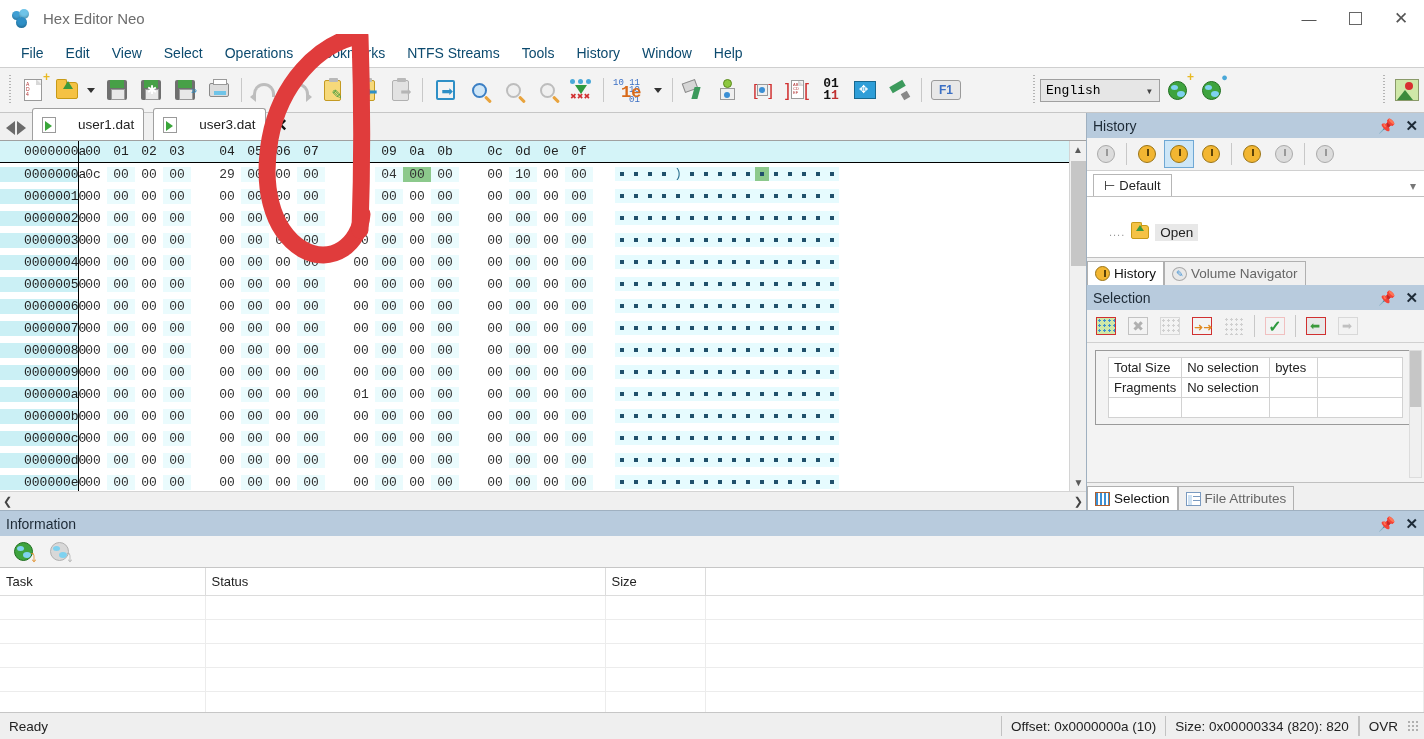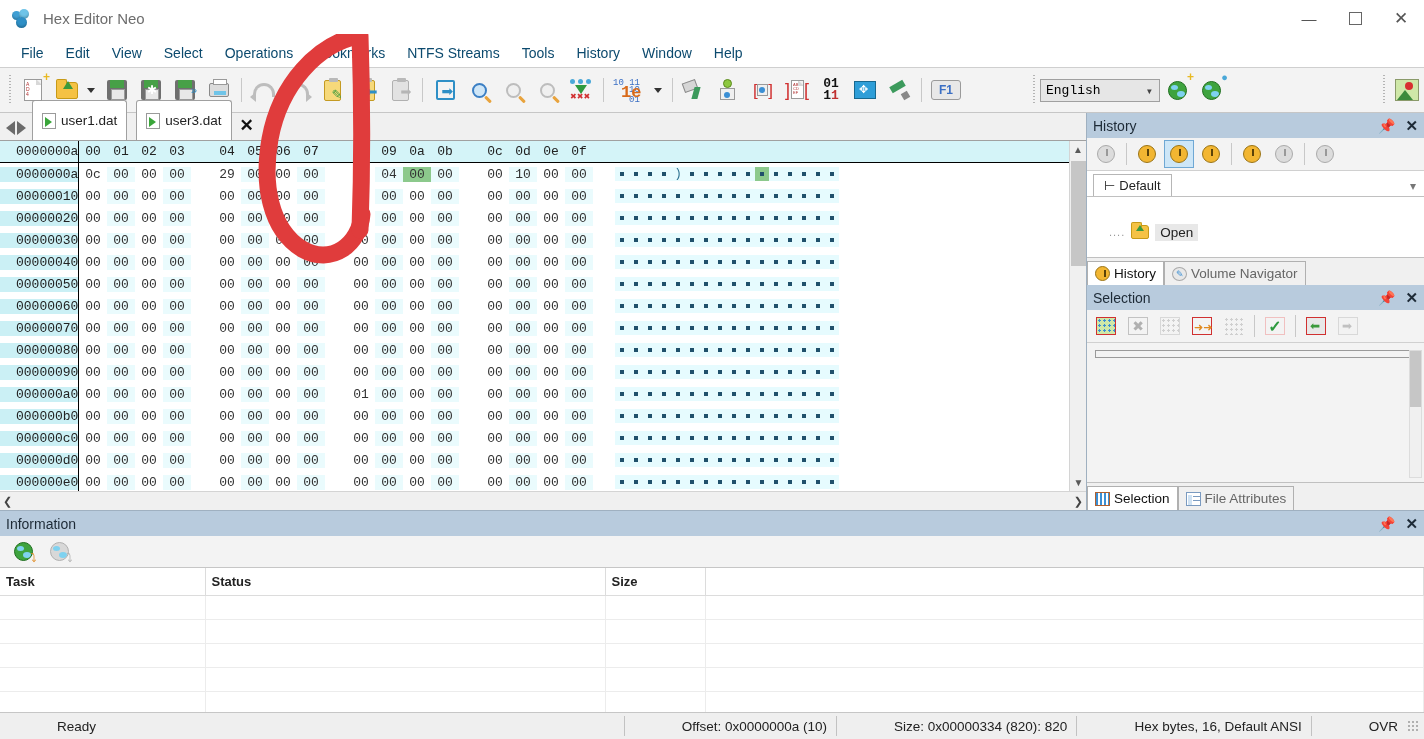--- a/index.html
+++ b/index.html
@@ -95,34 +95,34 @@
   
   #main { display:flex; height:auto; }
   #editor-col { width:1086px; }
 
   #tabbar{ height:28px; background:#f0f0f0; display:flex; align-items:flex-end;
            border-bottom:1px solid #a0a0a0; padding-left:6px;}
   #tabnav{display:flex;align-items:center;gap:2px;padding-bottom:5px;margin-right:6px;}
   .navtri{width:0;height:0;border-top:7px solid transparent;border-bottom:7px solid transparent;}
   .navtri.l{border-right:9px solid #6b6b6b;}
   .navtri.r{border-left:9px solid #6b6b6b;}
-  .tab{height:40px;display:flex;align-items:center;gap:5px;padding:8px 9px;
+  .tab{height:32px;display:flex;align-items:center;gap:22px;padding:8px 9px;
        border:1px solid #a0a0a0;border-bottom:none;background:#fff;font-size:13.5px;
        border-radius:3px 3px 0 0;}
   .tabicon{width:14px;height:16px;background:#fff;border:1px solid #9a9a9a;position:relative;}
   .tabicon::after{content:"";position:absolute;left:2px;top:3px;width:0;height:0;
                   border-left:7px solid #3aa63a;border-top:5px solid transparent;border-bottom:5px solid transparent;}
   #tabclose{font-size:17px;font-weight:bold;margin-left:8px;padding-bottom:4px;color:#111;}
 
   
   #hexwrap{position:relative;background:#fff;height:350px;overflow:hidden;display:flex;}
   #hexbody{flex:1;overflow:hidden;}
   .hexhdr{height:22px;background:#d4f4f8;border-bottom:1px solid #000;display:flex;align-items:center;
           font-family:"Liberation Mono", monospace;font-size:13px;color:#222;}
-  .offcell{width:78px;padding-left:16px;background:#d4f4f8;}
+  .offcell{width:78px;padding-left:24px;background:#d4f4f8;}
   .hdr-sep{width:1px;height:22px;background:#000;}
   .bytes{display:flex;}
   .bcell{width:28px;text-align:center;}
   .bcell.alt{background:#eafbfd;}
   .hexrow{height:22px;display:flex;align-items:center;font-family:"Liberation Mono", monospace;
           font-size:13px;color:#333;}
   .hexrow .offcell{background:#cbf0f5;color:#222;}
   .rowsep{width:1px;height:22px;background:#000;}
   .gap{width:22px;}
   .ascii{display:flex;background:#e6fbfe;margin-left:22px;}
@@ -178,28 +178,28 @@
   .c1{width:68px;} .c2{width:88px;} .c3{width:48px;}
   #sel-vscroll{position:absolute;right:2px;top:7px;bottom:4px;width:13px;background:#f0f0f0;
                border:1px solid #dcdcdc;}
   #sel-vscroll .sthumb{position:absolute;left:0;top:0;width:11px;height:56px;background:#c6c6c6;}
 
   
   #downloader{border-top:1px solid #9fb0c0;}
   #dl-hdr{height:25px;background:#b8cbdd;display:flex;align-items:center;padding:0 6px;font-size:14px;color:#1d2a36;}
   #dl-toolbar{height:32px;background:#f3f3f3;border-bottom:1px solid #c6c6c6;display:flex;align-items:center;gap:6px;padding-left:8px;}
   #dl-table{width:100%;border-collapse:collapse;background:#fff;}
-  #dl-table th{font-weight:bold;text-align:left;font-size:13px;padding:3px 6px;height:27px;
+  #dl-table th{font-weight:normal;text-align:left;font-size:13px;padding:3px 6px;height:27px;
                border-right:1px solid #dcdcdc;border-bottom:1px solid #dcdcdc;background:#fff;}
   #dl-table td{height:24px;border-right:1px solid #ececec;border-bottom:1px solid #ececec;}
 
   
   #statusbar{position:absolute;left:0;bottom:0;width:1424px;height:27px;background:#efefef;
              border-top:1px solid #c6c6c6;display:flex;align-items:center;font-size:13.5px;color:#222;}
-  #statusbar .cell{padding:0 9px;height:27px;display:flex;align-items:center;margin-left:48px;}
+  #statusbar .cell{padding:0 9px;height:27px;display:flex;align-items:center;}
   #statusbar .divider{width:1px;height:20px;background:#c2c2c2;}
   #status-ready{padding-left:10px;}
   #status-grip{margin-left:auto;margin-right:4px;width:13px;height:13px;
                background-image:radial-gradient(#b0b0b0 40%,transparent 41%);
                background-size:4px 4px;}
 
   
   #annot{position:absolute;left:240px;top:34px;width:180px;height:230px;pointer-events:none;}
 </style>
 </head>
@@ -1218,20 +1218,42 @@
         </div>
         <div class="pbtn">
           <span style="display:block;width:20px;height:18px;border:1px solid #d8d8d8;background:#f2f2f2;position:relative;">
             <span style="position:absolute;left:3px;top:2px;color:#c0c0c0;font-size:12px;line-height:12px;">➡</span>
           </span>
         </div>
       </div>
 
       <div id="sel-content">
         <div id="info-box">
+          <table id="info-table">
+            <tbody id="info-rows">
+                <tr>
+                  <td class="c1">Total Size</td>
+                  <td class="c2">No selection</td>
+                  <td class="c3">bytes</td>
+                  <td></td>
+                </tr>
+                <tr>
+                  <td class="c1">Fragments</td>
+                  <td class="c2">No selection</td>
+                  <td class="c3"></td>
+                  <td></td>
+                </tr>
+                <tr>
+                  <td class="c1"></td>
+                  <td class="c2"></td>
+                  <td class="c3"></td>
+                  <td></td>
+                </tr>
+              </tbody>
+          </table>
           <div style="height:6px"></div>
         </div>
         <div id="sel-vscroll">
             <div class="sthumb"></div>
           </div>
       </div>
 
       <div class="docktabs">
         <div class="dtab sel">
           <span style="display:inline-block;width:15px;height:14px;border:1px solid #b06030;background:
@@ -1317,21 +1339,20 @@
 </div>
 
 <div id="statusbar">
   <div class="cell" id="status-ready">Ready</div>
   <div style="flex:1"></div>
   <div class="divider"></div>
   <div class="cell">Offset: 0x0000000a (10)</div>
   <div class="divider"></div>
   <div class="cell">Size: 0x00000334 (820): 820</div>
   <div class="divider"></div>
-  <div class="cell">Hex bytes, 16, Default ANSI</div>
   <div class="divider"></div>
   <div class="cell">OVR</div>
   <div id="status-grip"></div>
 </div>
 
 <svg id="annot" viewBox="0 0 180 230">
   <path d="M118 2 C 78 10, 40 50, 30 105 C 22 150, 30 195, 62 215 C 92 232, 120 210, 122 180" fill="none" stroke="#e03c3c" stroke-width="17" stroke-linecap="round"></path>
   <path d="M120 2 C 122 60, 122 140, 120 196" fill="none" stroke="#e03c3c" stroke-width="17" stroke-linecap="round"></path>
 </svg>
 

